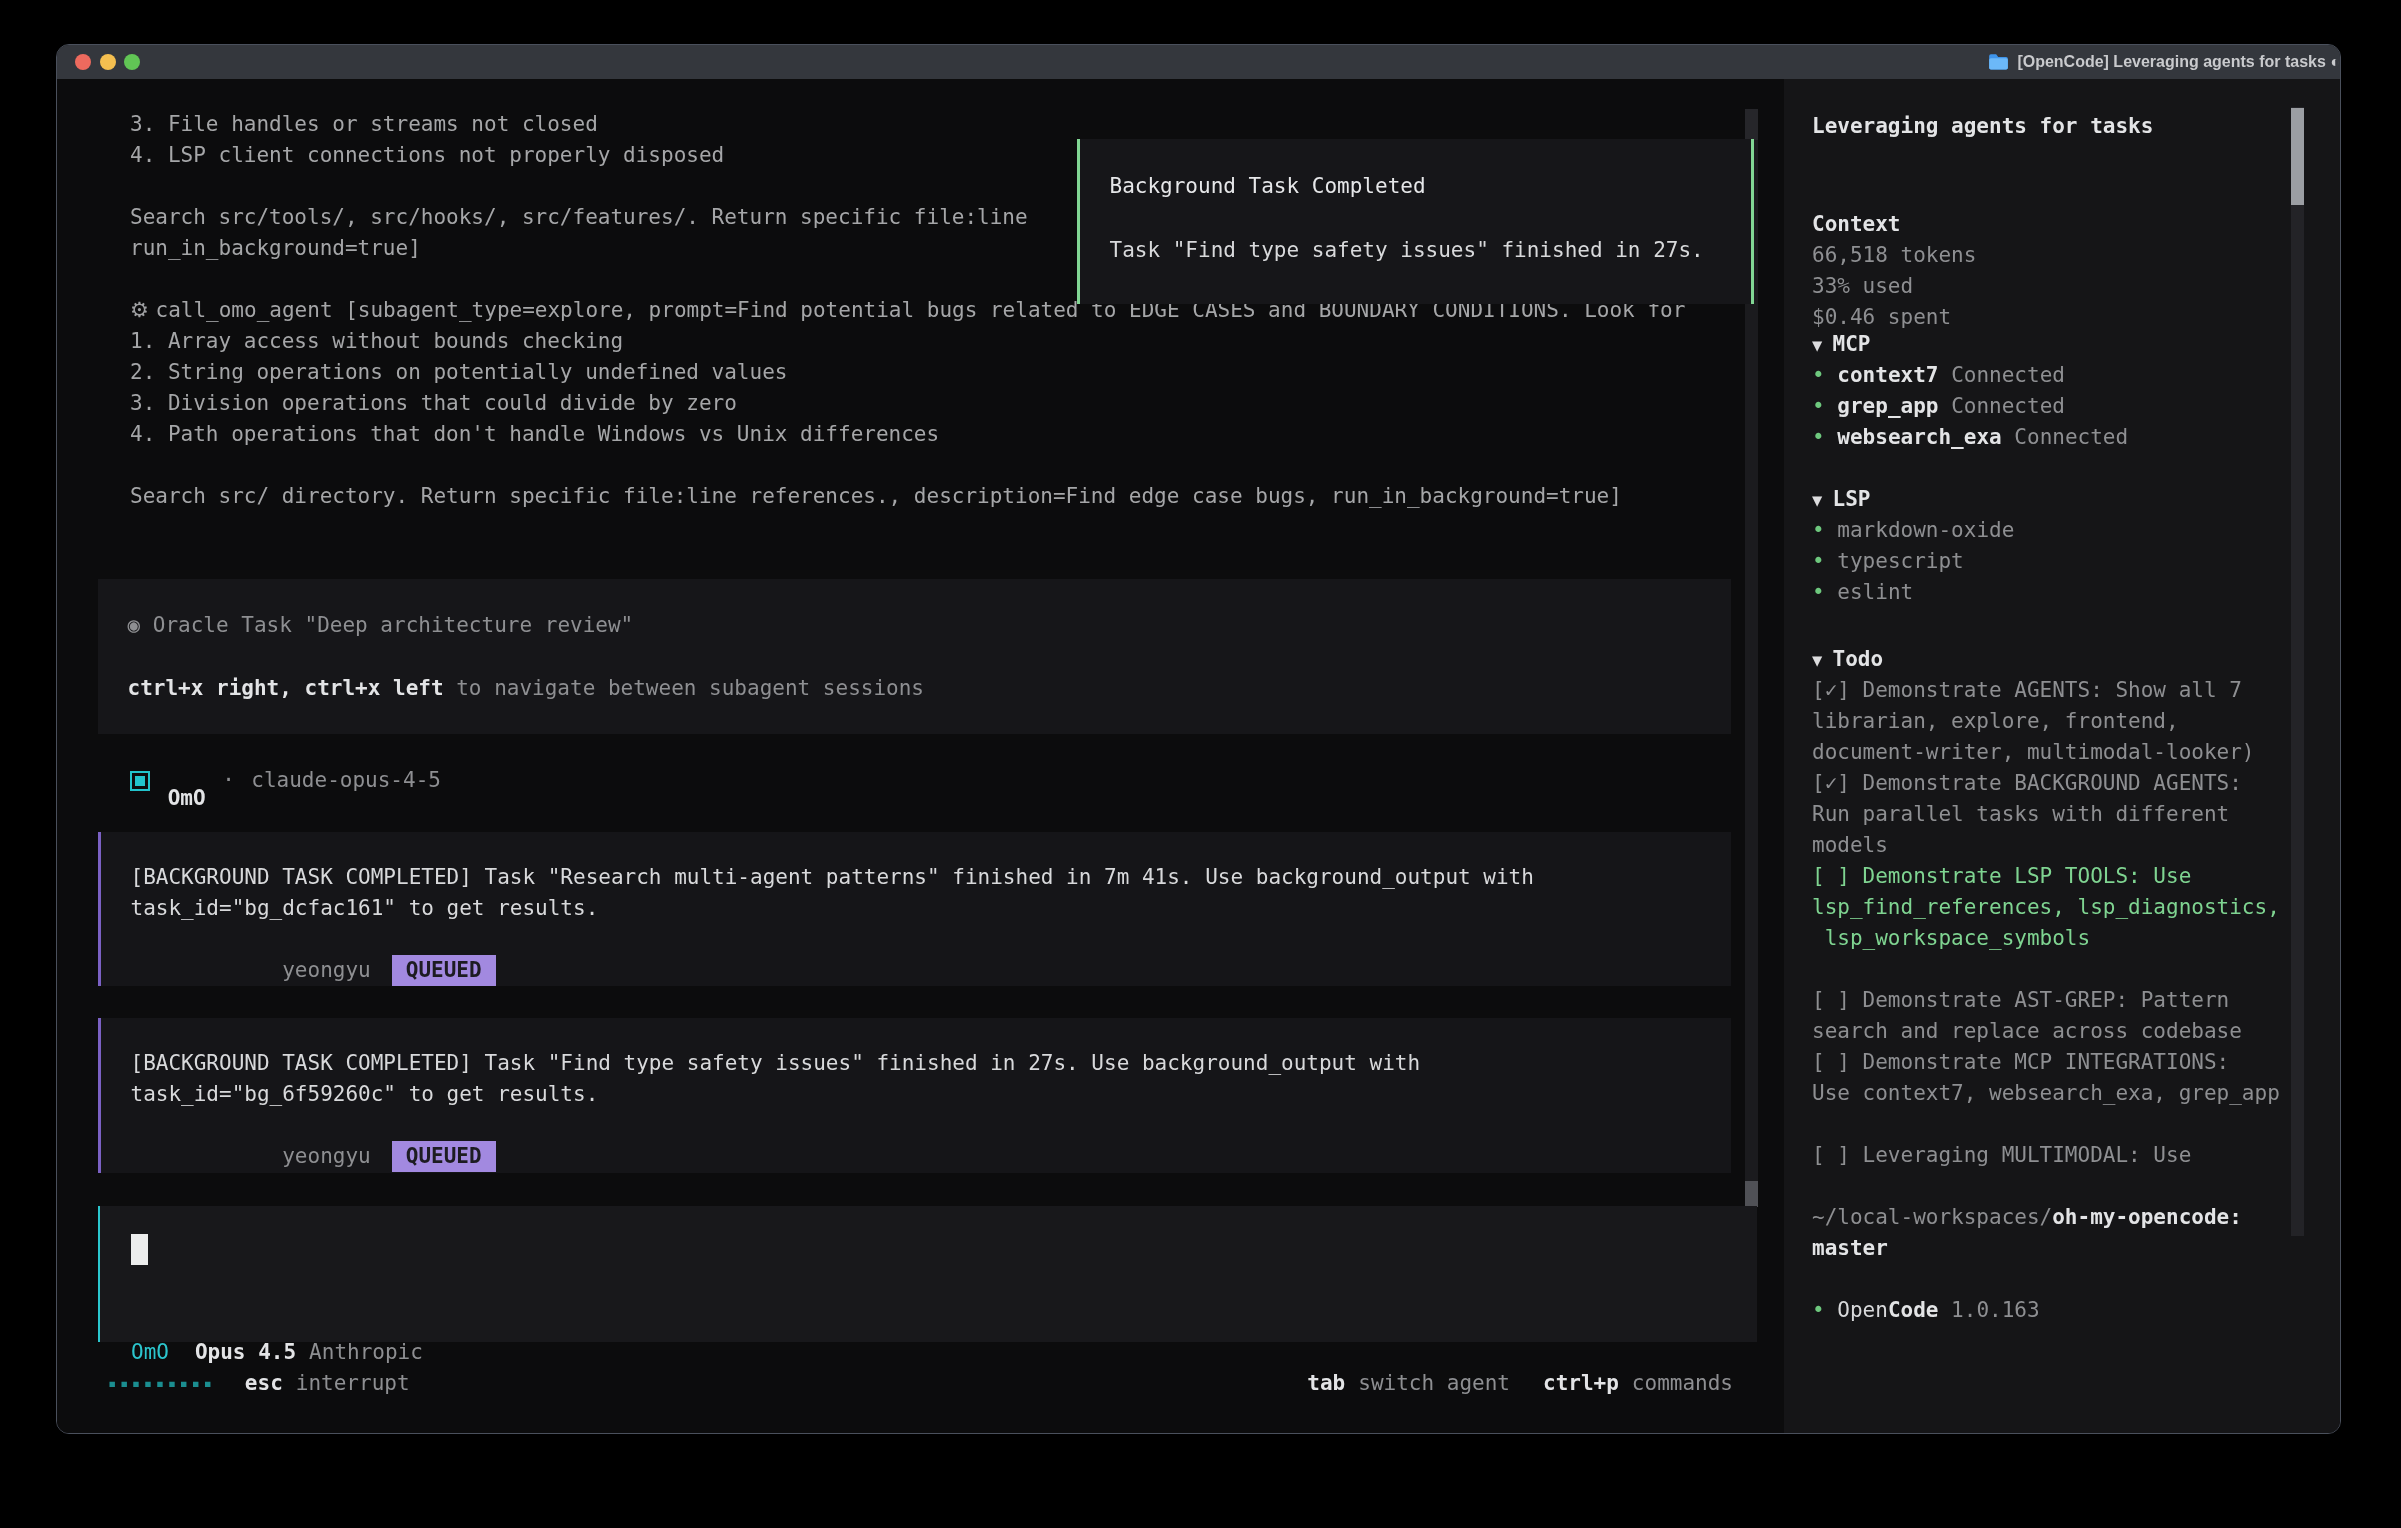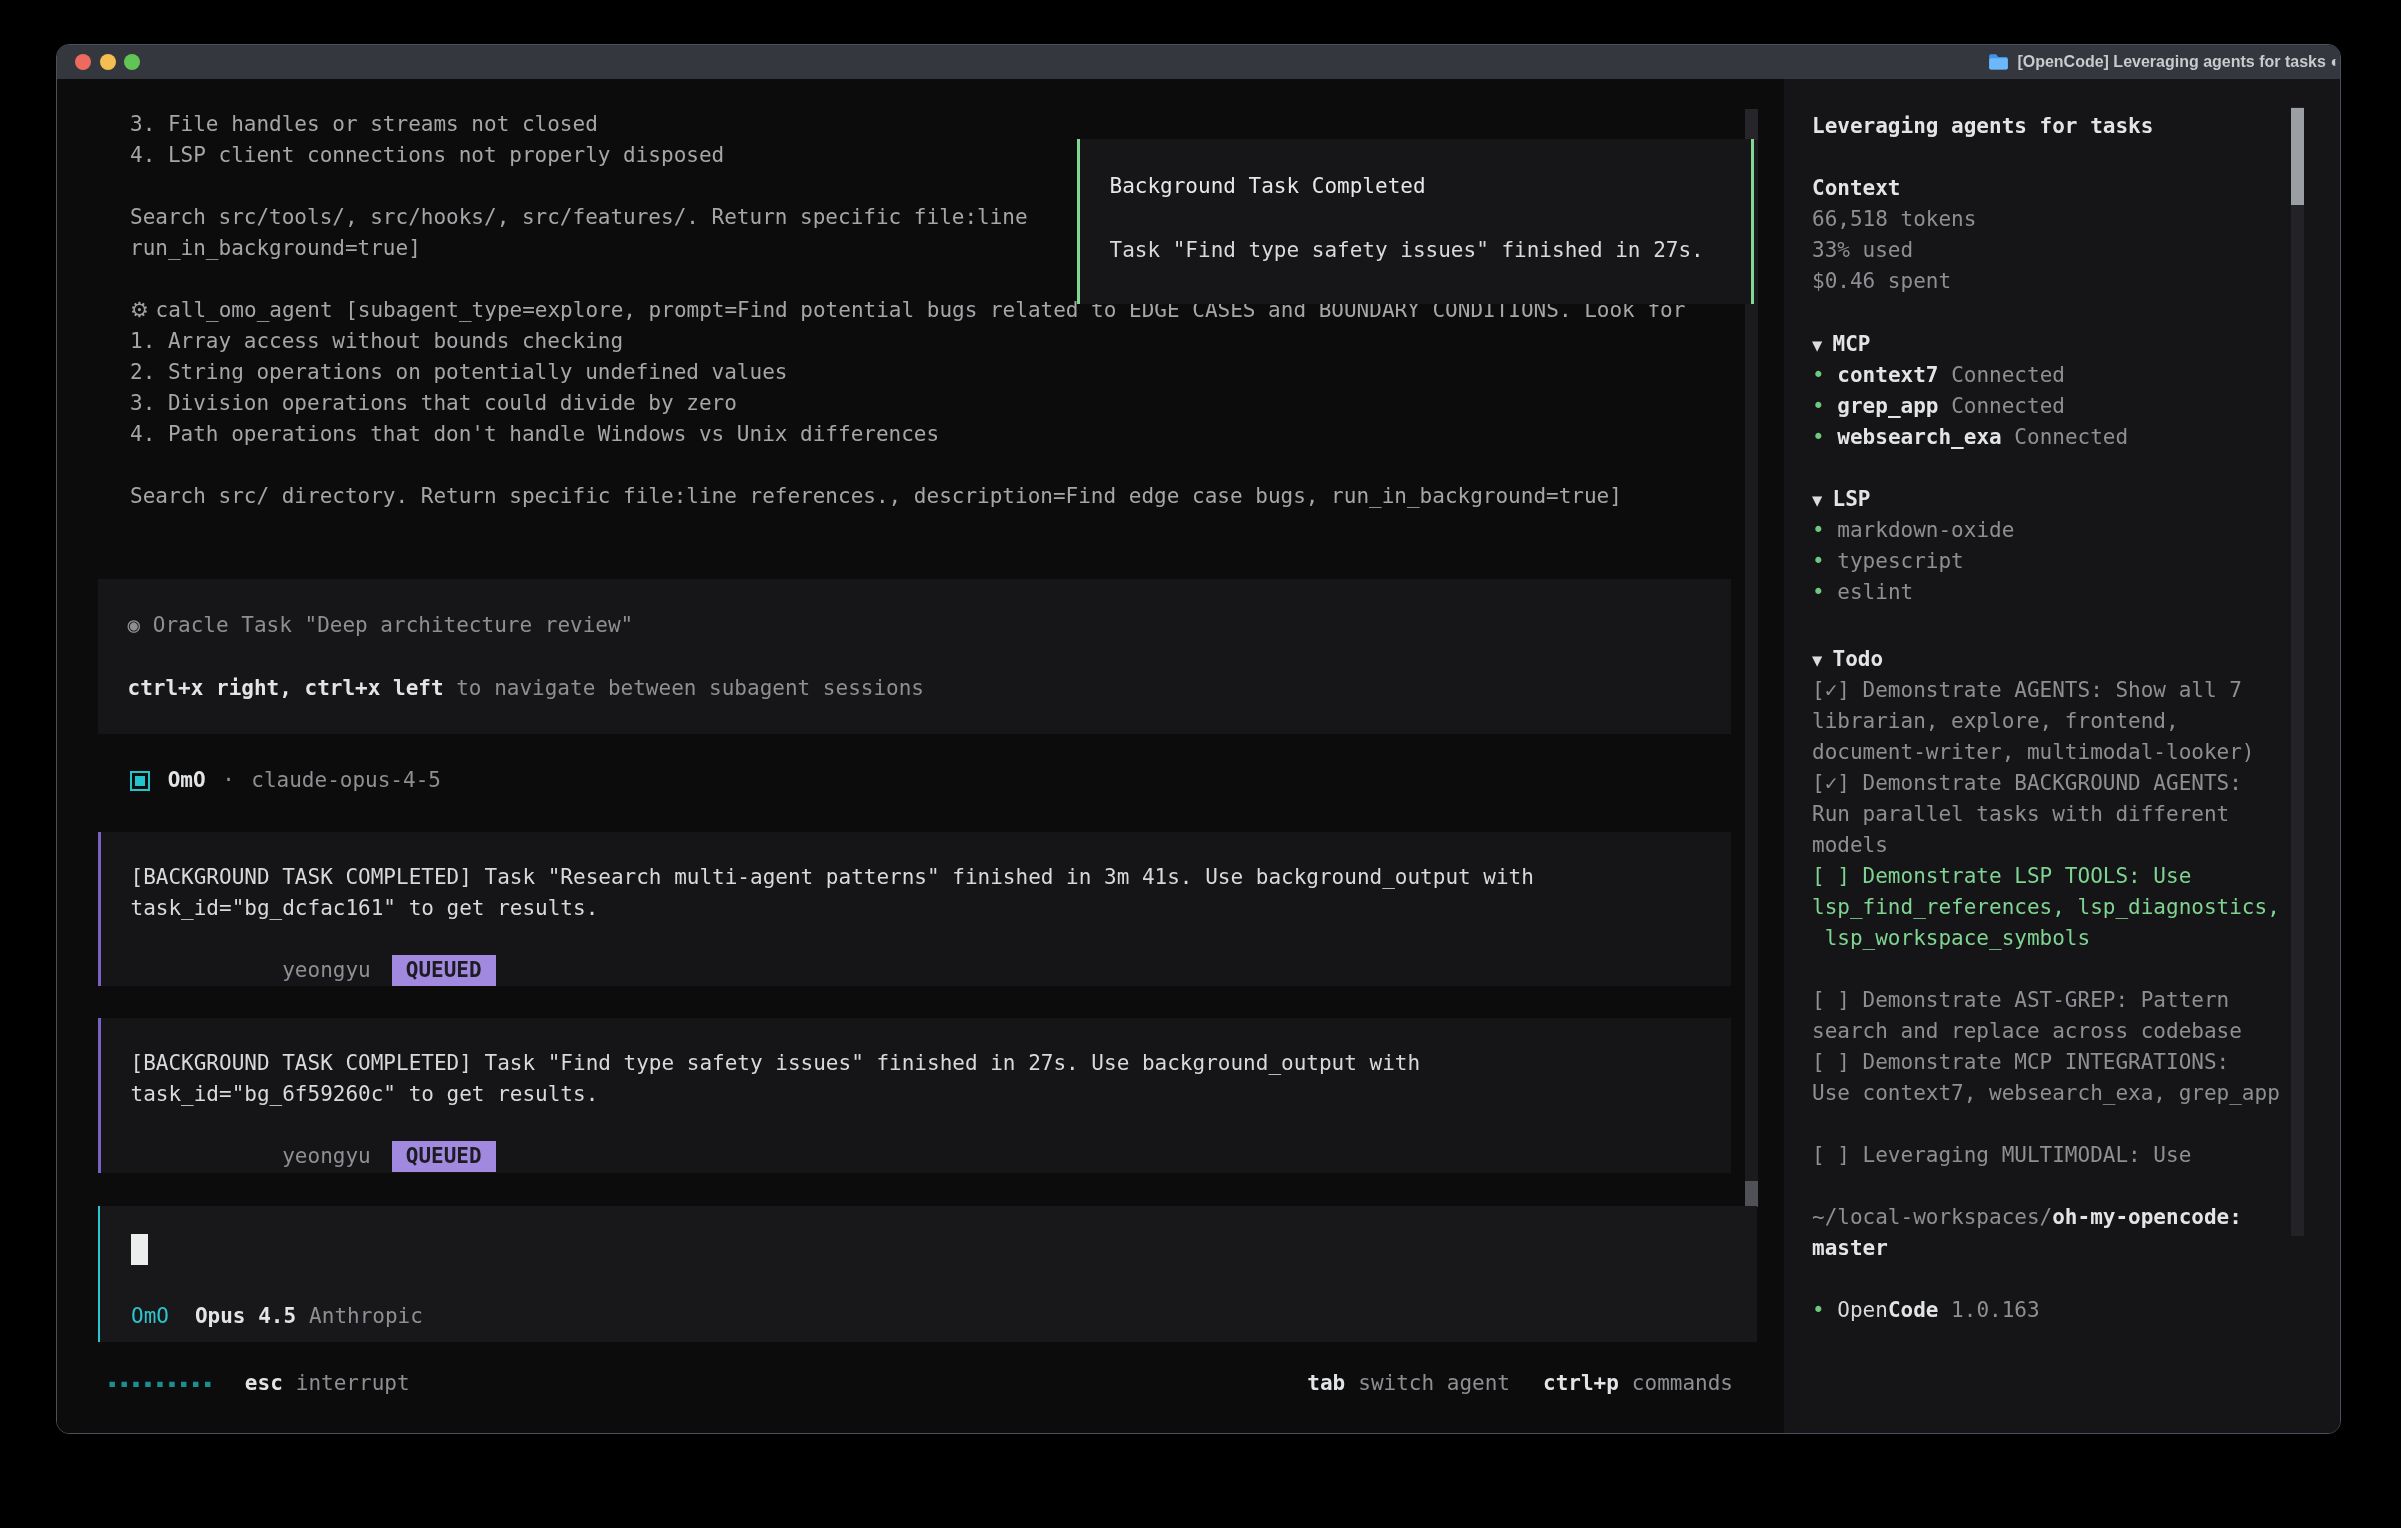--- a/index.html
+++ b/index.html
@@ -15,21 +15,21 @@
   .light{width:16px;height:16px;border-radius:50%;}
   .l-red{background:#ed6a5e;} .l-yellow{background:#f4bf50;} .l-green{background:#61c555;}
   .title{display:flex;align-items:center;gap:8.3px;font-family:"Liberation Sans",sans-serif;
          font-size:16px;font-weight:bold;color:#c9cacd;line-height:normal;}
   
   .main{position:absolute;left:0;top:34px;bottom:0;width:1727px;background:#0c0c0d;overflow:hidden;}
   .sidebar{position:absolute;left:1727px;top:34px;bottom:0;right:0;background:#151517;overflow:hidden;}
   .tline{height:31px;white-space:pre;}
   
   .s-g{color:#a5a6a8;} .s-dim{color:#8e8f92;} .s-w{color:#d8d9db;}
-  .s-wb{color:#e3e4e6;font-weight:bold;} .s-grn{color:#7fd491;} .s-cyan{color:#2cc5cd;}
+  .s-wb{color:#e3e4e6;font-weight:bold;margin-top:36px;} .s-grn{color:#7fd491;} .s-cyan{color:#2cc5cd;}
   .s-gear{color:#9fa0a2;font-family:"DejaVu Sans",sans-serif;}
   .s-tri{color:#dcdcde;font-size:17px;} .s-bullet{color:#6ec87e;}
   .abs{position:absolute;}
   
   .notif{position:absolute;left:1020px;top:60px;width:677px;height:165px;background:#161619;
          border-left:3px solid #82d794;border-right:3px solid #82d794;box-sizing:border-box;z-index:5;}
   .notif-title{position:absolute;left:29.5px;top:32px;color:#e6e7e9;font-weight:normal;white-space:pre;}
   .notif-body{position:absolute;left:29.5px;top:96px;color:#d8d9db;white-space:pre;}
   
   .box{position:absolute;left:41px;width:1633px;background:#161619;box-sizing:border-box;}
@@ -130,21 +130,21 @@
         <span class="omo-icon">
             <span class="in"></span>
           </span>
         <span class="s-wb">OmO</span>
         <span class="s-dim" style="margin:0 16.5px;">·</span>
         <span class="s-dim">claude-opus-4-5</span>
       </div>
 
       <div class="box task" style="top:753px;height:154px;">
         <div class="pad">
-          <div class="tline s-w">[BACKGROUND TASK COMPLETED] Task "Research multi-agent patterns" finished in 3m 41s. Use background_output with</div>
+          <div class="tline s-w">[BACKGROUND TASK COMPLETED] Task "Research multi-agent patterns" finished in 7m 41s. Use background_output with</div>
           <div class="tline s-w">task_id="bg_dcfac161" to get results.</div>
           <div class="tline">
             <span class="s-dim">yeongyu</span><span class="badge">QUEUED</span>
           </div>
         </div>
       </div>
 
       <div class="box task" style="top:939px;height:155px;">
         <div class="pad">
           <div class="tline s-w">[BACKGROUND TASK COMPLETED] Task "Find type safety issues" finished in 27s. Use background_output with</div>

